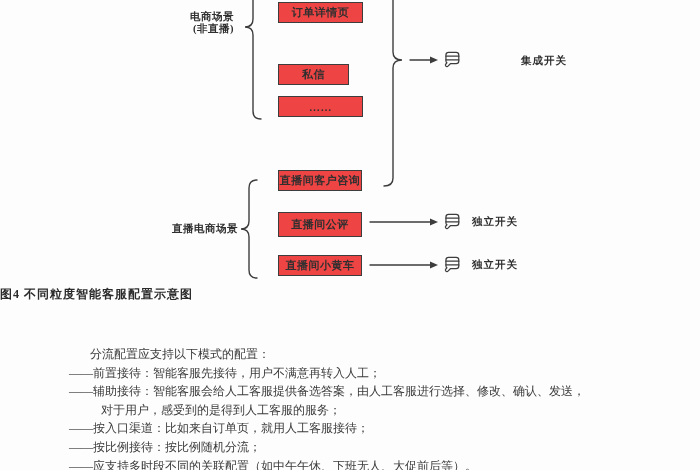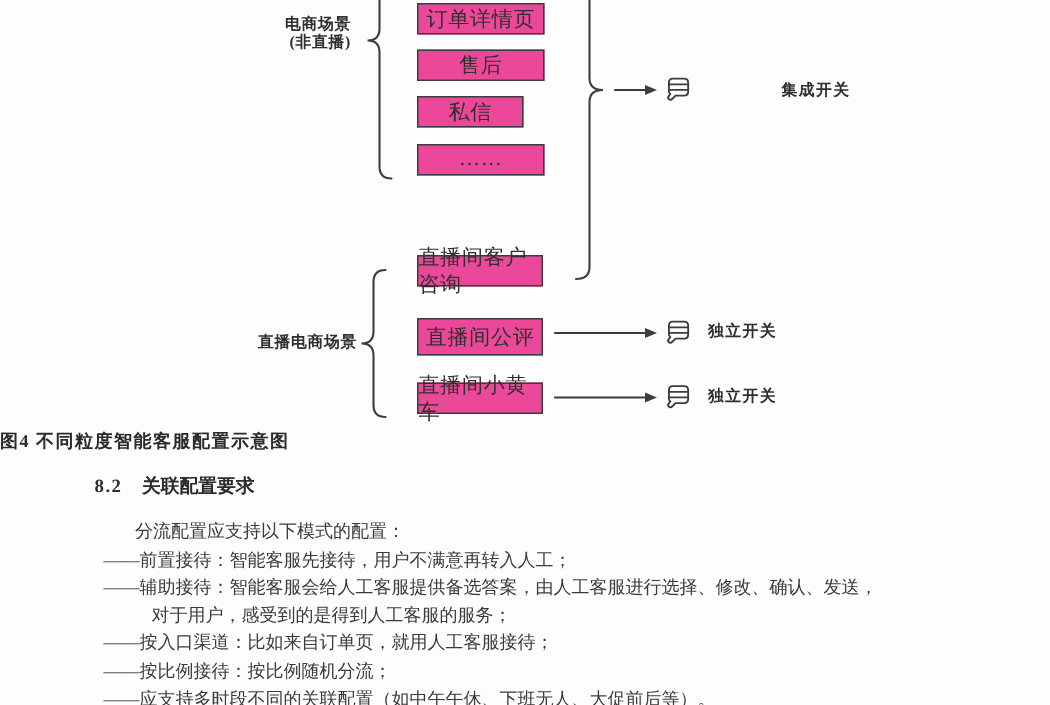--- a/index.html
+++ b/index.html
@@ -13,23 +13,23 @@
     background:#fdfdfd;
     overflow:hidden;
     color:#343434;
   }
   
   .diagram{position:absolute;left:0;top:0;width:700px;height:308px;}
   .diagram svg.connectors{position:absolute;left:0;top:0;}
   .gbox{
     position:absolute;
     border:1.5px solid #3d3d3d;
-    background:#ec4899;
+    background:#ef4444;
     display:flex;align-items:center;justify-content:center;
-    font-weight:normal;font-size:14px;letter-spacing:.5px;
+    font-weight:bold;font-size:11px;letter-spacing:.5px;
     color:#2f2f2f;
     box-sizing:border-box;
   }
   .grouplabel{
     position:absolute;
     font-weight:bold;font-size:10.5px;line-height:11.5px;
     text-align:right;color:#2f2f2f;letter-spacing:.5px;
   }
   .switchlabel{
     position:absolute;
@@ -80,21 +80,20 @@
         <polygon points="438,265 430,261.6 430,268.4" fill="#3d3d3d" stroke="none"></polygon>
       </g>
     </svg>
 
     <div class="grouplabel" style="left:172px;top:11px;width:62px;">
       <div>电商场景</div>
       <div>(非直播)</div>
     </div>
 
     <div class="gbox" style="left:278px;top:2px;width:85px;height:21px;">订单详情页</div>
-    <div class="gbox" style="left:278px;top:33px;width:85px;height:21px;">售后</div>
     <div class="gbox" style="left:278px;top:64px;width:71px;height:21px;">私信</div>
     <div class="gbox" style="left:278px;top:96px;width:85px;height:21px;">……</div>
 
     <div class="grouplabel" style="left:172px;top:223px;width:66px;">直播电商场景</div>
 
     <div class="gbox" style="left:278px;top:170px;width:84px;height:21px;">直播间客户咨询</div>
     <div class="gbox" style="left:278px;top:212px;width:84px;height:25px;">直播间公评</div>
     <div class="gbox" style="left:278px;top:255px;width:84px;height:21px;">直播间小黄车</div>
 
     <svg class="handicon" style="left:440px;top:47px;" width="23" height="25" viewBox="0 0 24 24" fill="none" stroke="#3d3d3d" stroke-width="1.3" stroke-linecap="round" stroke-linejoin="round">
@@ -115,23 +114,20 @@
       <path d="M 9 4.6 H 16.8 Q 19.6 4.6 19.6 7.4 V 13.6 Q 19.6 16.4 16.8 16.4 H 10.8 L 8.6 18.6 Q 7.2 20 6.1 18.9 Q 5 17.8 6.3 16.4 L 7.2 15.4 Q 6.2 14.8 6.2 13.2 V 7.4 Q 6.2 4.6 9 4.6 Z"></path>
       <line x1="6.2" y1="8.6" x2="19.6" y2="8.6"></line>
       <line x1="6.2" y1="12.4" x2="19.6" y2="12.4"></line>
     </svg>
     <div class="switchlabel" style="left:472px;top:258px;">独立开关</div>
 
   </div>
 
   <div class="caption">图4 不同粒度智能客服配置示意图</div>
 
-  <div class="heading">
-    <span class="num">8.2</span><span>关联配置要求</span>
-  </div>
 
   <div class="bodytext">
     <div class="line ind1">分流配置应支持以下模式的配置：</div>
     <div class="line">——前置接待：智能客服先接待，用户不满意再转入人工；</div>
     <div class="line">——辅助接待：智能客服会给人工客服提供备选答案，由人工客服进行选择、修改、确认、发送，</div>
     <div class="line ind2">对于用户，感受到的是得到人工客服的服务；</div>
     <div class="line">——按入口渠道：比如来自订单页，就用人工客服接待；</div>
     <div class="line">——按比例接待：按比例随机分流；</div>
     <div class="line">——应支持多时段不同的关联配置（如中午午休、下班无人、大促前后等）。</div>
   </div>

